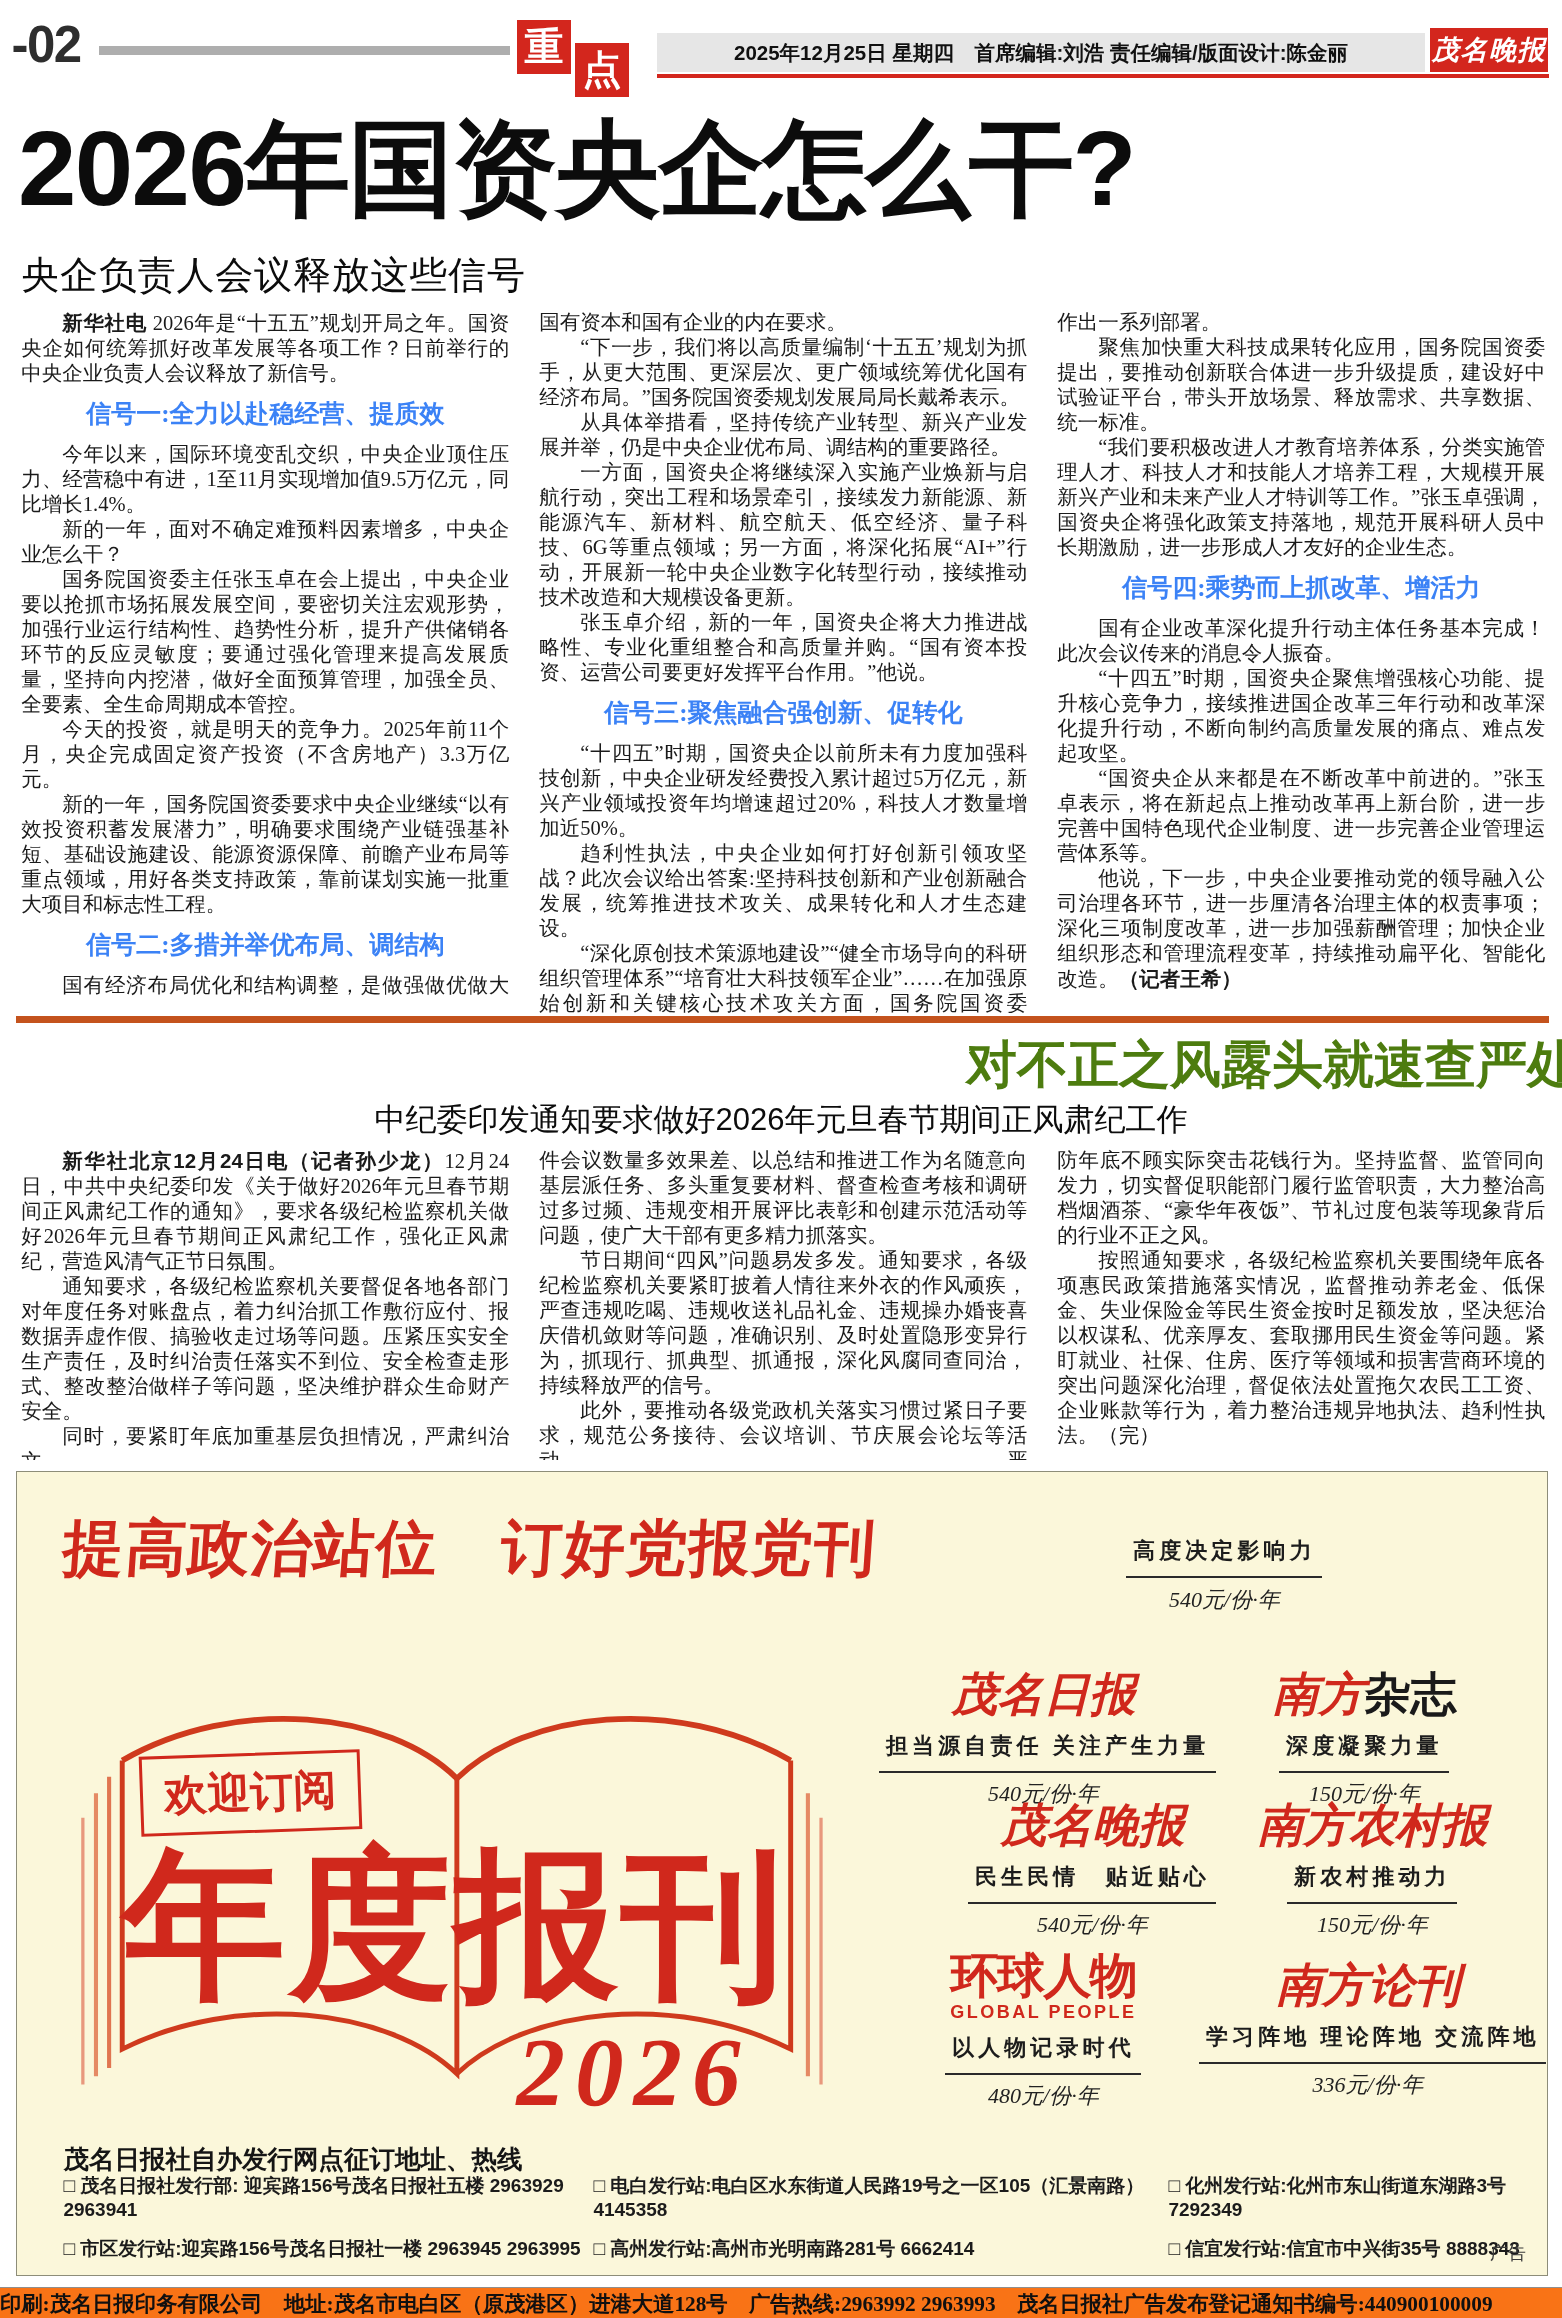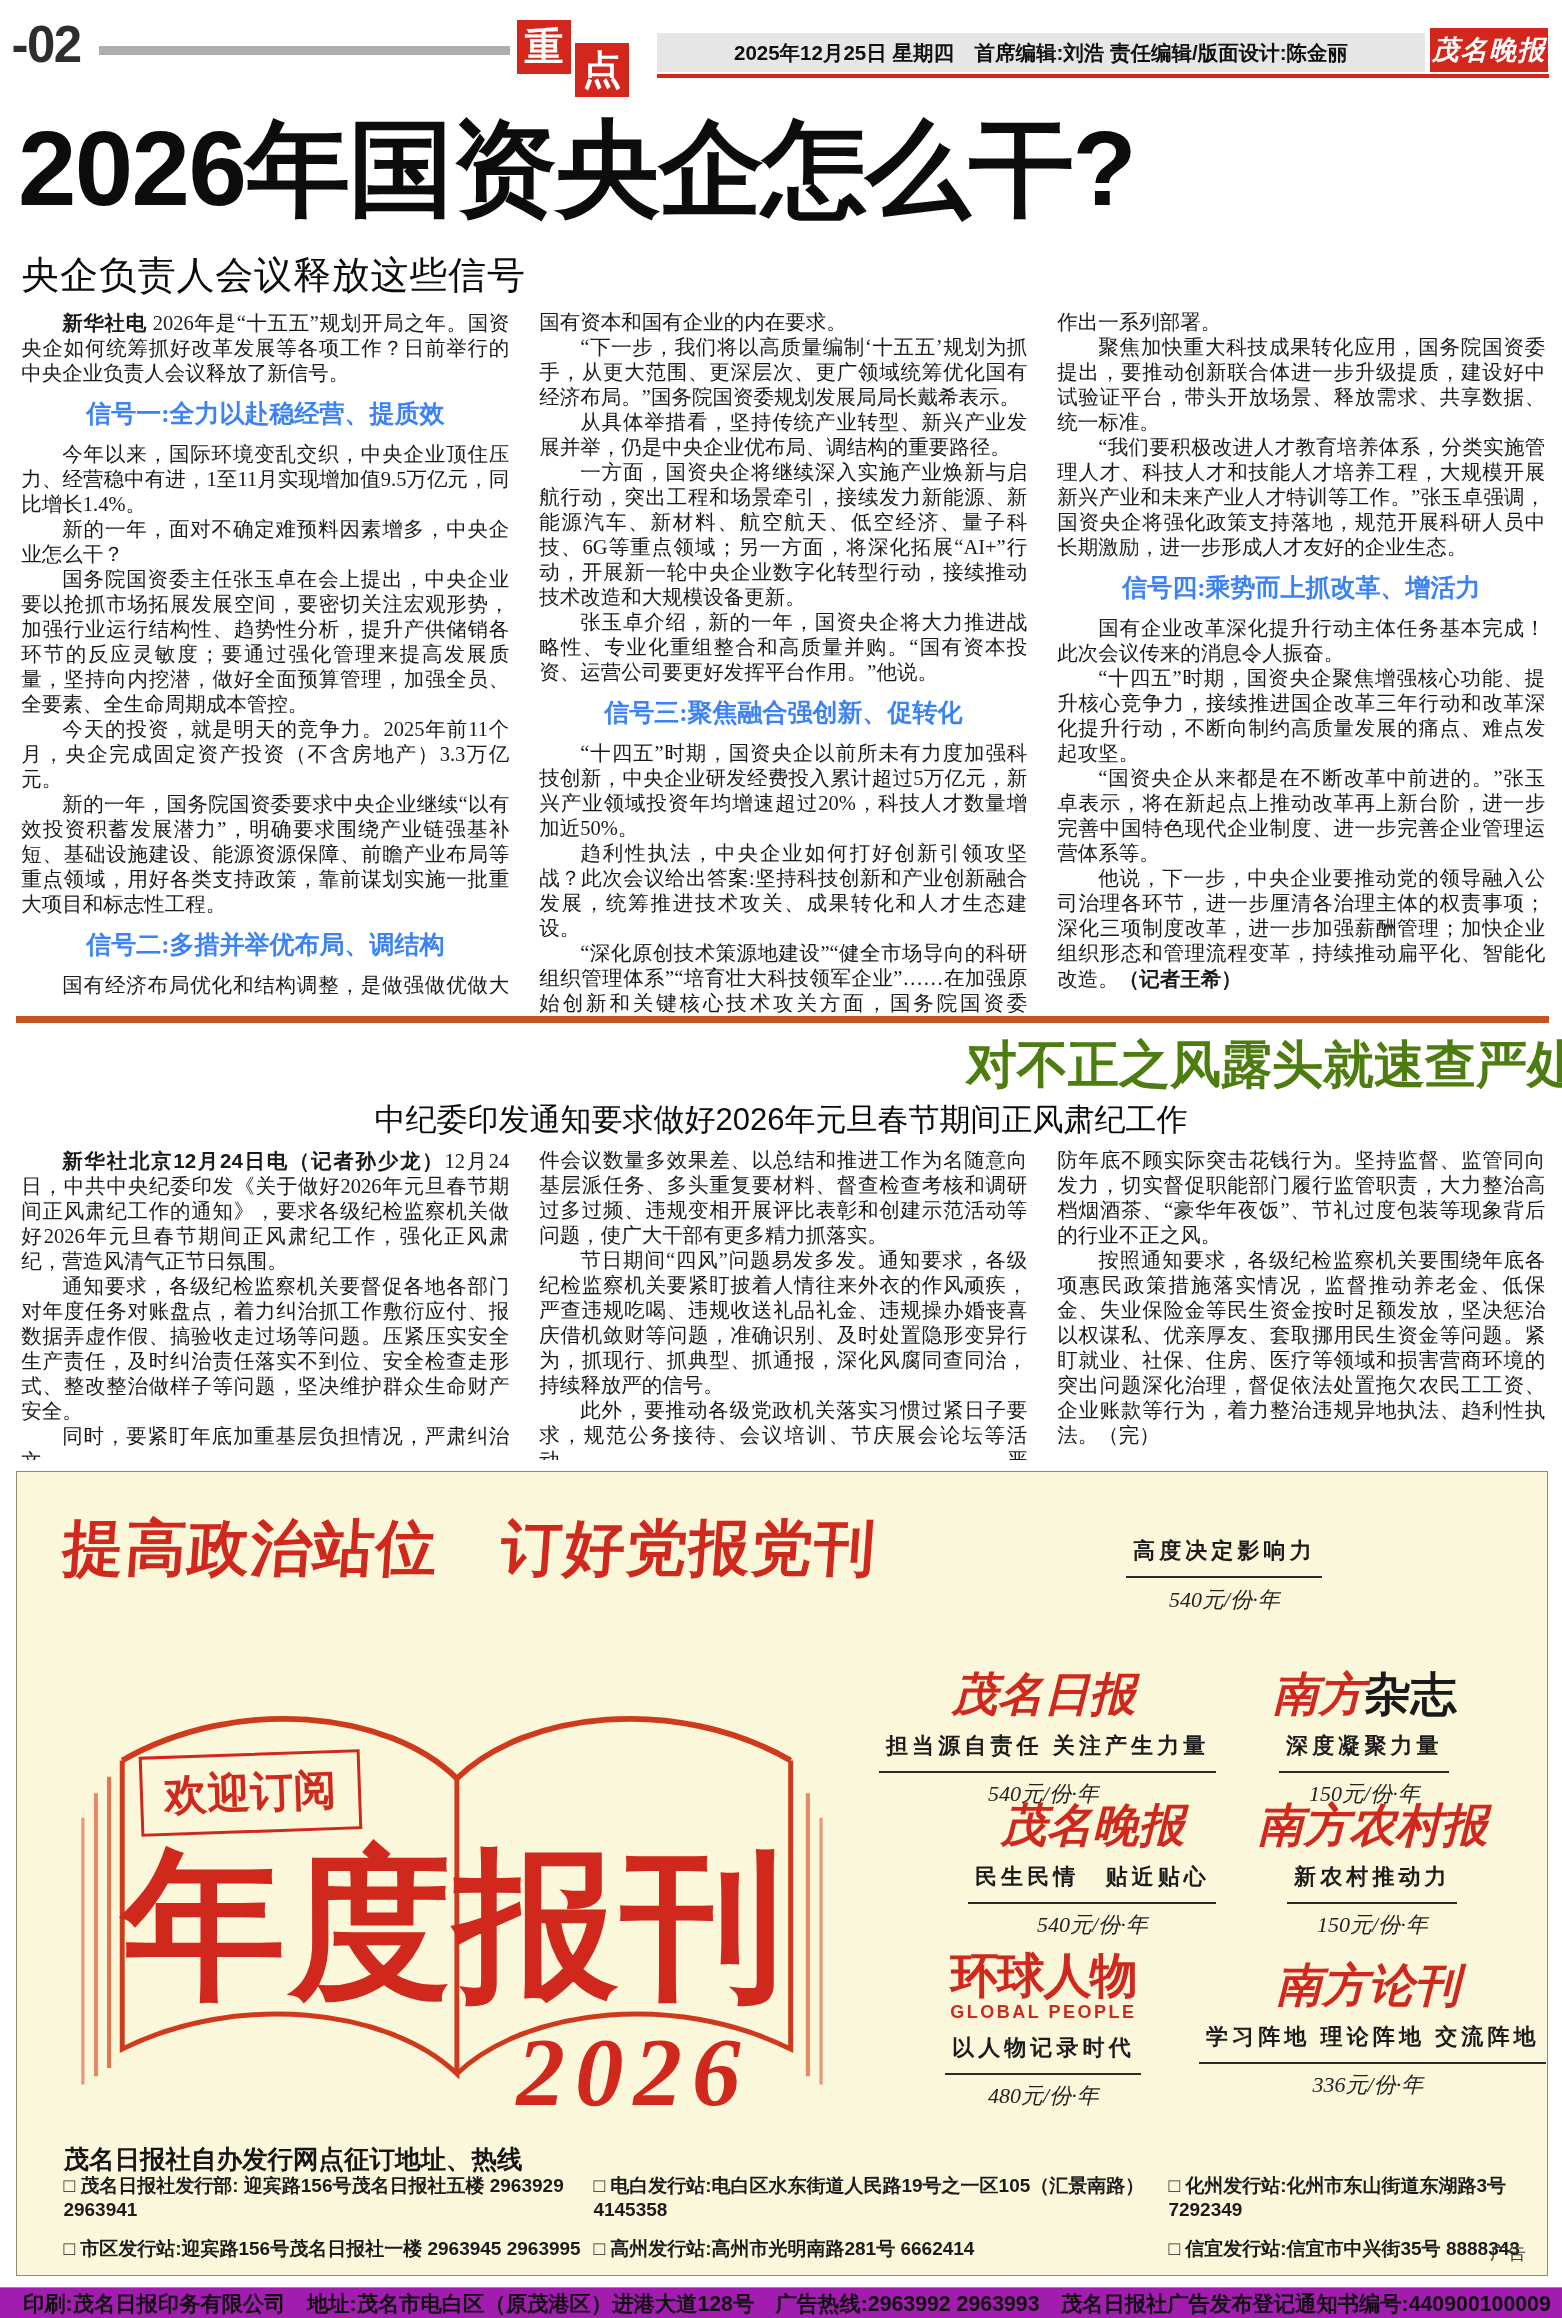--- a/index.html
+++ b/index.html
@@ -49,21 +49,21 @@
   .pub-name.block{font-family:"Liberation Sans",sans-serif;font-style:normal;letter-spacing:-1.6px;font-size:48px;}
   .pub-en{font-size:18px;color:#d0281c;font-weight:bold;font-family:"Liberation Sans",sans-serif;letter-spacing:2.5px;line-height:1.1;}
   .pub-tagline{display:inline-block;font-size:22px;font-weight:bold;font-family:"Liberation Sans",sans-serif;letter-spacing:4.1px;border-bottom:2.5px solid #2a2a2a;padding:10px 6.6px 10px;color:#1c1c1c;white-space:nowrap;}
   .pub-price{font-size:22px;font-style:italic;color:#222;margin-top:6.6px;font-family:"Liberation Serif",serif;}
 
   .ad-contact-head{position:absolute;left:46px;top:657px;font-size:25.5px;font-weight:bold;font-family:"Liberation Sans",sans-serif;color:#151515;margin-top:13px;}
   .ad-stations{position:absolute;left:46px;top:701px;width:1470px;display:grid;grid-template-columns:530px 575px auto;grid-template-rows:auto auto;grid-auto-flow:column;row-gap:15px;font-family:"Liberation Sans",sans-serif;font-size:19px;font-weight:bold;color:#1b1b1b;}
   .ad-label{position:absolute;right:21.3px;bottom:10px;font-size:18px;color:#3a3a3a;font-family:"Liberation Sans",sans-serif;text-align:right;}
 
   
-  .footer{position:absolute;left:0;top:2287px;width:100%;height:31px;border-top:1.6px solid #8f8f8f;display:flex;align-items:center;padding-left:23px;font-family:Liberation Sans, sans-serif;font-weight:bold;font-size:21.3px;color:#101010;background:#a21caf;box-sizing:border-box;white-space:nowrap;}
+  .footer{position:absolute;left:0;top:2287px;width:100%;height:31px;border-top:1.6px solid #8f8f8f;display:flex;align-items:center;font-family:Liberation Serif, serif;font-weight:bold;font-size:21.3px;color:#101010;background:#f97316;box-sizing:border-box;white-space:nowrap;}
 </style>
 </head>
 <body>
 
 <div class="page">
 
   <div class="page-num">-02</div>
   <div class="head-rule"></div>
   <div class="sec-block b1">重</div>
   <div class="sec-block b2">点</div>

